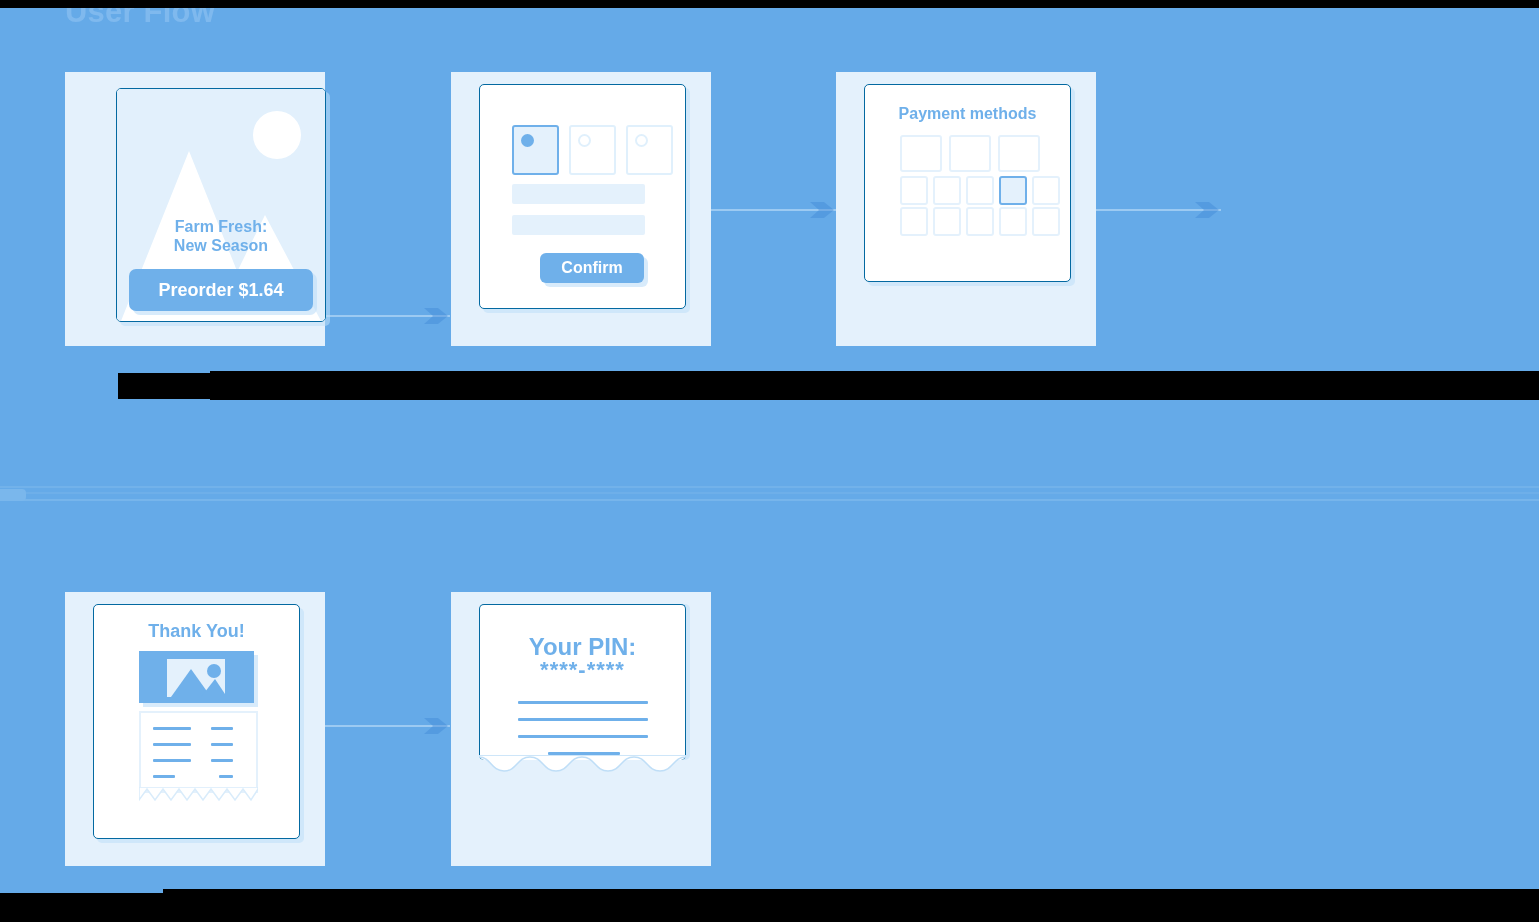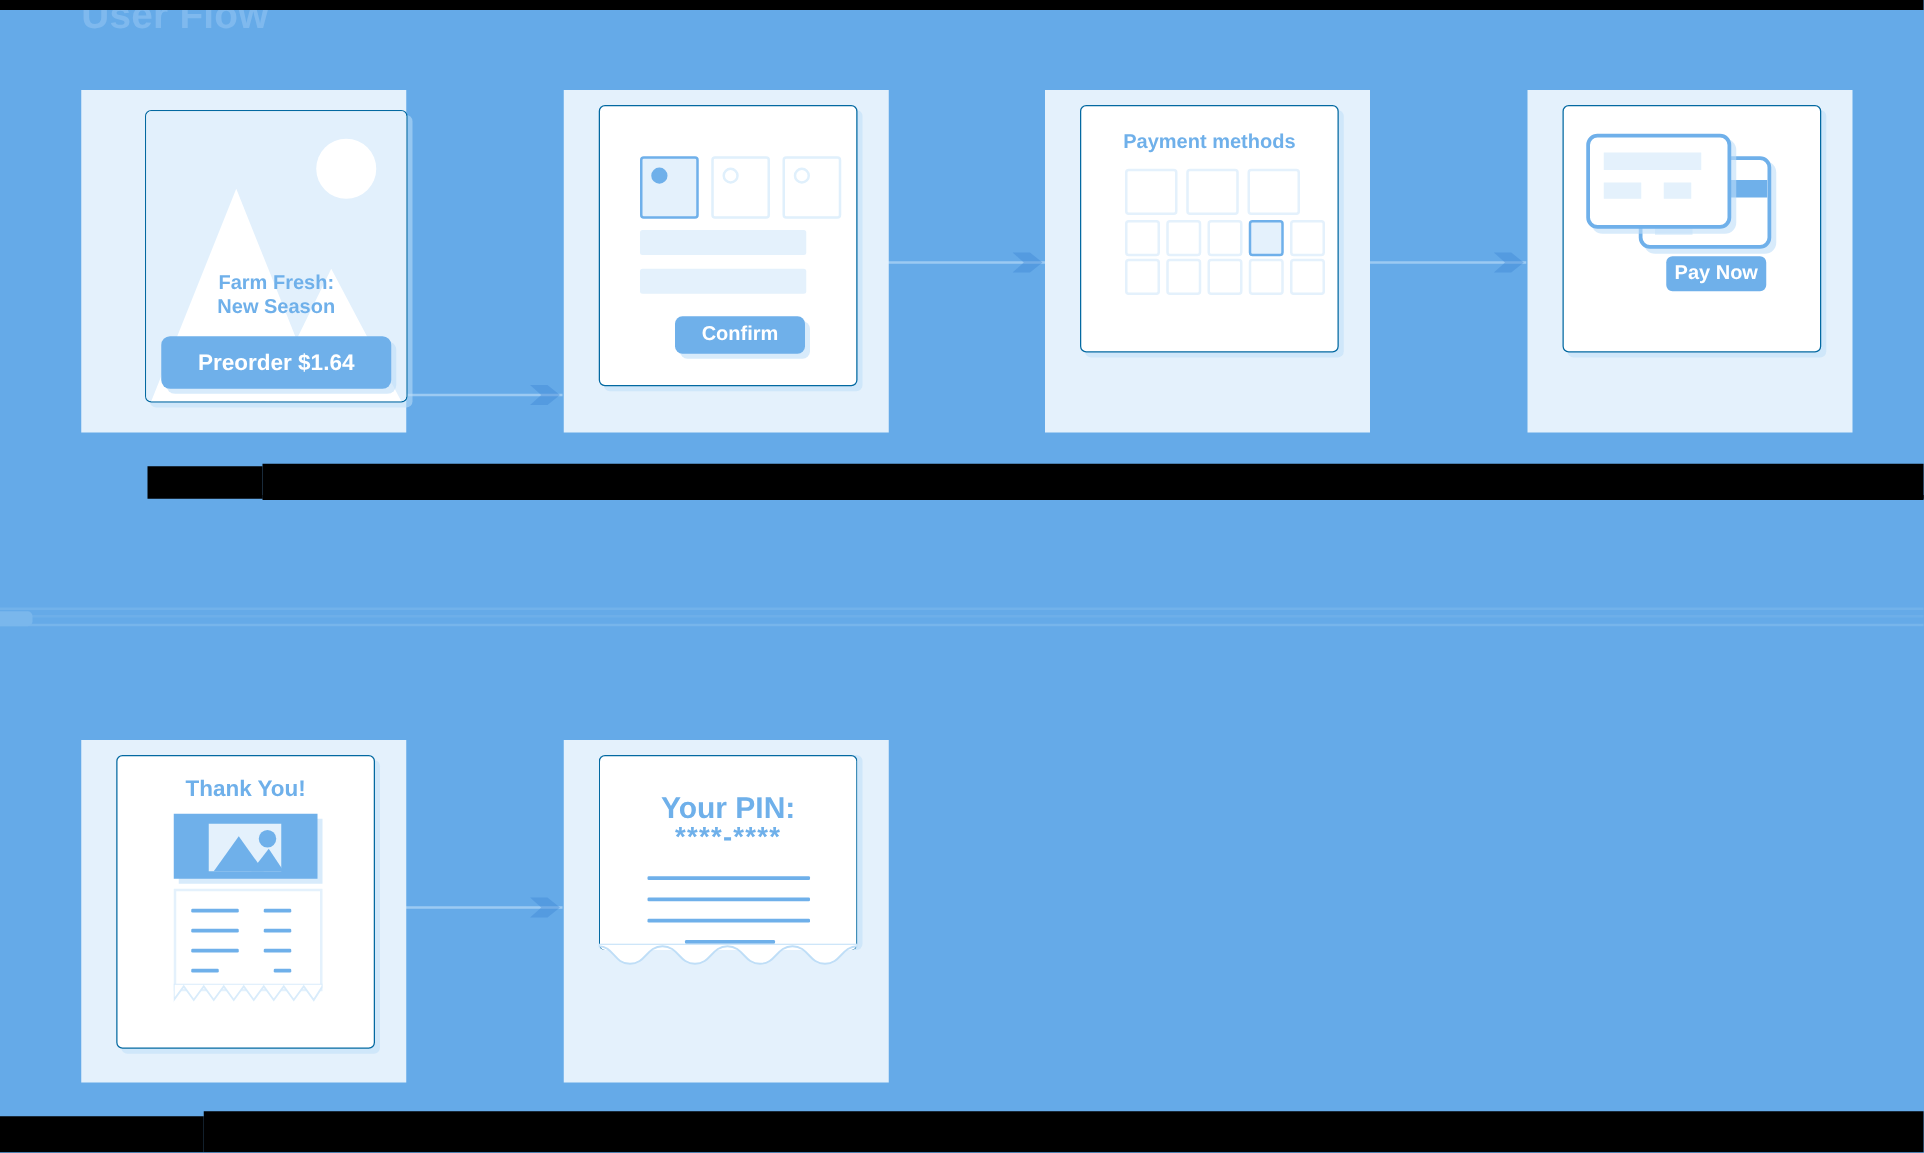--- a/index.html
+++ b/index.html
@@ -235,34 +235,20 @@
       <div class="pay-row-sm" id="pay-row-3">
         <div class="pay-sm"></div>
         <div class="pay-sm"></div>
         <div class="pay-sm"></div>
         <div class="pay-sm"></div>
         <div class="pay-sm"></div>
       </div>
     </div>
   </div>
 
-  <div class="card c4" id="card-pay">
-    <div class="screen">
-      <div id="cc-back">
-        <div id="cc-stripe"></div>
-        <div id="cc-sig"></div>
-      </div>
-      <div id="cc-front">
-        <div id="cc-num"></div>
-        <div id="cc-f1"></div>
-        <div id="cc-f2"></div>
-      </div>
-      <div id="paynow-button">Pay Now</div>
-    </div>
-  </div>
 
 </div>
 
 <div class="row" id="row-2">
 
   <div class="card c1" id="card-thanks">
     <div class="screen">
       <div id="thanks-title">Thank You!</div>
       <div id="thanks-banner">
         <svg viewBox="0 0 115 52" preserveAspectRatio="none">

